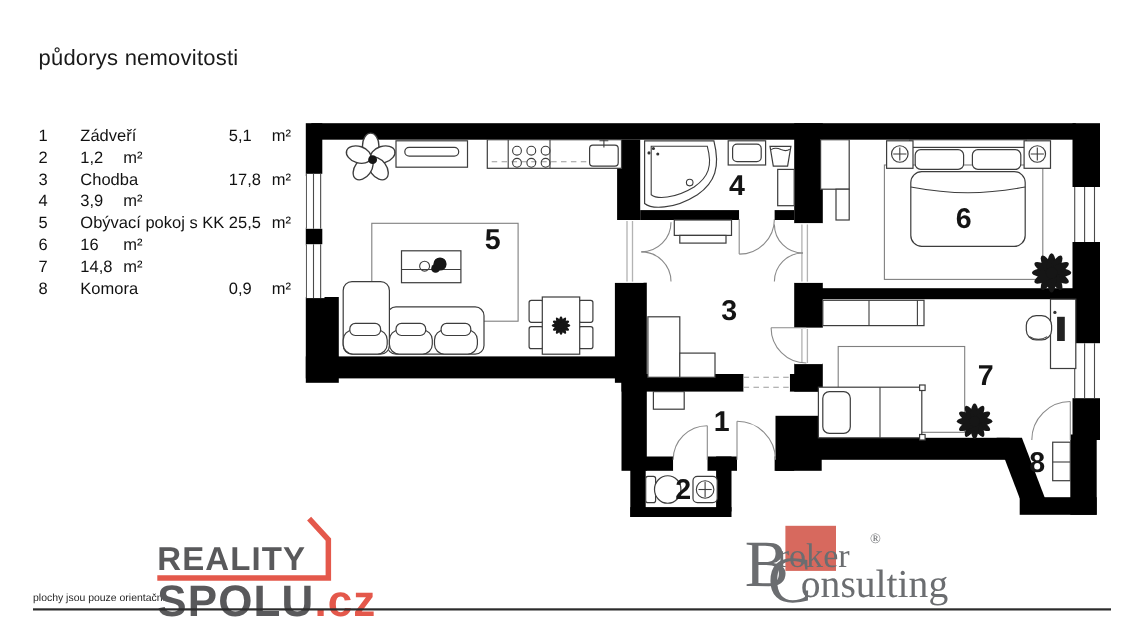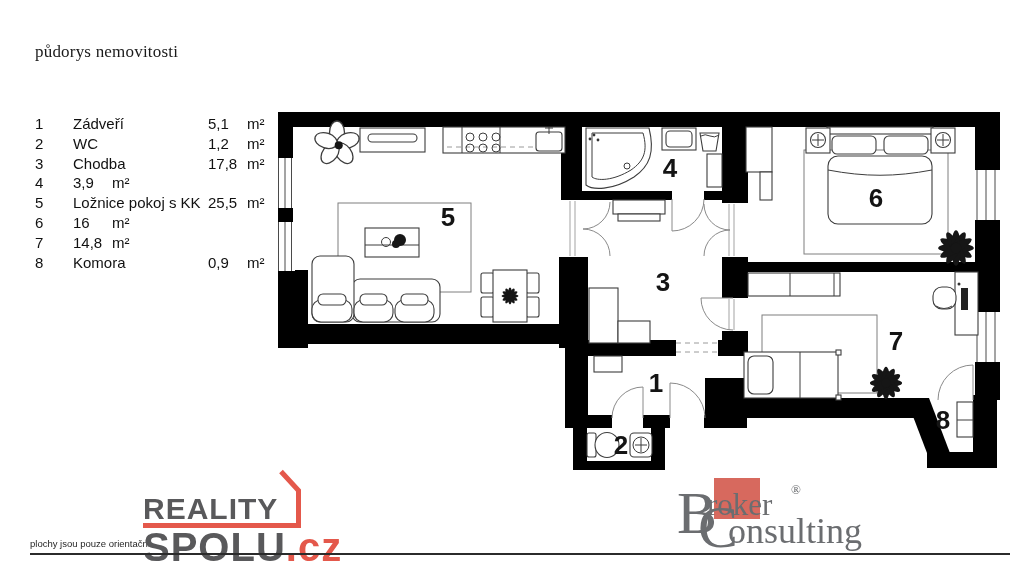--- a/index.html
+++ b/index.html
@@ -1,21 +1,21 @@
 <!DOCTYPE html>
 <html><head>
 <meta charset="utf-8">
 <style>
   html,body{margin:0;padding:0;}
   body{
     width:1024px;height:576px;position:relative;background:#ffffff;
     font-family:"Liberation Sans",sans-serif;color:#1c1c1c;overflow:hidden;
   }
   .page-title{
-    position:absolute;left:35px;top:42px;font-size:17px;letter-spacing:.2px;color:#1a1a1a;font-family:Liberation Serif, serif;
+    position:absolute;left:35px;top:42px;font-size:20px;letter-spacing:.2px;color:#1a1a1a;
   }
   .legend{position:absolute;left:35px;top:114px;}
   .legend-row{display:flex;line-height:19.8px;font-size:15px;color:#111;}
   .legend-num{width:38px;}
   .legend-name{width:135px;}
   .legend-val{width:39px;}
   .legend-unit{width:24px;}
   #plan-svg{position:absolute;left:278px;top:108px;width:722px;height:362px;}
   .wall{fill:#000;stroke:none;}
   .fur{fill:#ffffff;stroke:#3d3d3d;stroke-width:1.1;}
@@ -50,38 +50,37 @@
 
 <div class="legend">
   <div class="legend-row">
     <span class="legend-num">1</span>
     <span class="legend-name">Zádveří</span>
     <span class="legend-val">5,1</span>
     <span class="legend-unit">m²</span>
   </div>
   <div class="legend-row">
     <span class="legend-num">2</span>
-    <span class="legend-name">WC</span>
     <span class="legend-val">1,2</span>
     <span class="legend-unit">m²</span>
   </div>
   <div class="legend-row">
     <span class="legend-num">3</span>
     <span class="legend-name">Chodba</span>
     <span class="legend-val">17,8</span>
     <span class="legend-unit">m²</span>
   </div>
   <div class="legend-row">
     <span class="legend-num">4</span>
     <span class="legend-val">3,9</span>
     <span class="legend-unit">m²</span>
   </div>
   <div class="legend-row">
     <span class="legend-num">5</span>
-    <span class="legend-name">Ložnice pokoj s KK</span>
+    <span class="legend-name">Obývací pokoj s KK</span>
     <span class="legend-val">25,5</span>
     <span class="legend-unit">m²</span>
   </div>
   <div class="legend-row">
     <span class="legend-num">6</span>
     <span class="legend-val">16</span>
     <span class="legend-unit">m²</span>
   </div>
   <div class="legend-row">
     <span class="legend-num">7</span>

